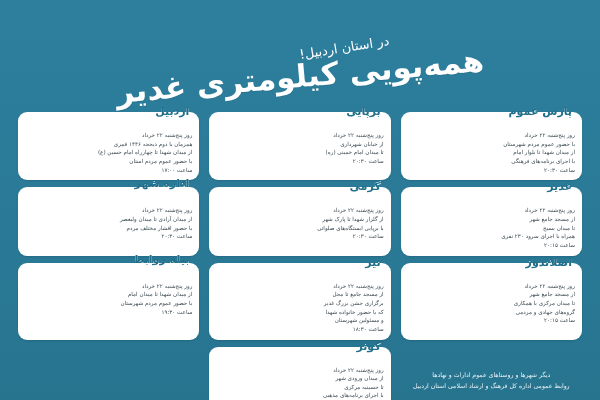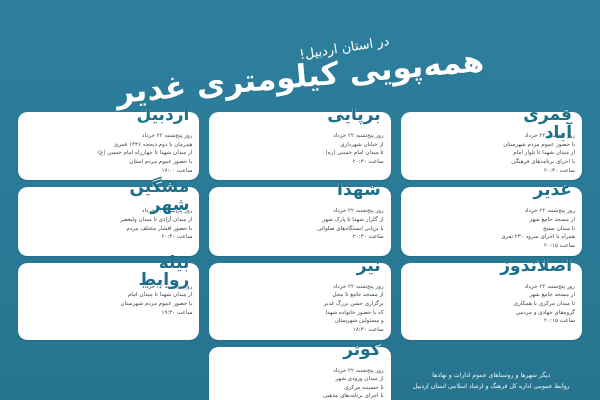--- a/index.html
+++ b/index.html
@@ -51,21 +51,21 @@
     border-radius:9px;
     height:100%;
     box-sizing:border-box;
     padding:17px 7px 6px 7px;
     box-shadow:0 1px 2px rgba(0,0,0,.12);
   }
   .card .name{
     position:absolute;
     top:-6px;right:10px;
     color:#1f6e8a;
-    font-size:17px;
+    font-size:11px;
     font-weight:bold;
     line-height:1.05;
     text-align:right;
     max-width:80px;
     text-shadow:0 1px 0 #fff;
   }
   .card .name.two{top:-9px;}
   .card .body{
     color:#3b4a52;
     font-size:5.6px;
@@ -96,21 +96,21 @@
 
   <div class="header">
     <div class="kicker">در استان اردبیل!</div>
     <div class="title">همه‌پویی کیلومتری غدیر</div>
   </div>
 
   <div class="grid">
 
     <div class="cell">
       <div class="card">
-        <div class="name">قمری آباد</div>
+        <div class="name">پارس عموم</div>
         <div class="body">روز پنج‌شنبه ۲۲ خرداد
 با حضور عموم مردم شهرستان
 از میدان شهدا تا بلوار امام
 با اجرای برنامه‌های فرهنگی
 ساعت ۲۰:۳۰</div>
       </div>
     </div>
     <div class="cell">
       <div class="card">
         <div class="name">برپایی</div>
@@ -136,30 +136,30 @@
         <div class="name">غدیر</div>
         <div class="body">روز پنج‌شنبه ۲۲ خرداد
 از مسجد جامع شهر
 تا میدان بسیج
 همراه با اجرای سرود ۲۳۰ نفری
 ساعت ۲۰:۱۵</div>
       </div>
     </div>
     <div class="cell">
       <div class="card">
-        <div class="name">شهدا</div>
+        <div class="name">گرمی</div>
         <div class="body">روز پنج‌شنبه ۲۲ خرداد
 از گلزار شهدا تا پارک شهر
 با برپایی ایستگاه‌های صلواتی
 ساعت ۲۰:۳۰</div>
       </div>
     </div>
     <div class="cell">
       <div class="card">
-        <div class="name two">مشگین شهر</div>
+        <div class="name two">اداره شهر</div>
         <div class="body">روز پنج‌شنبه ۲۲ خرداد
 از میدان آزادی تا میدان ولیعصر
 با حضور اقشار مختلف مردم
 ساعت ۲۰:۳۰</div>
       </div>
     </div>
 
     <div class="cell">
       <div class="card">
         <div class="name">اصلاندوز</div>

